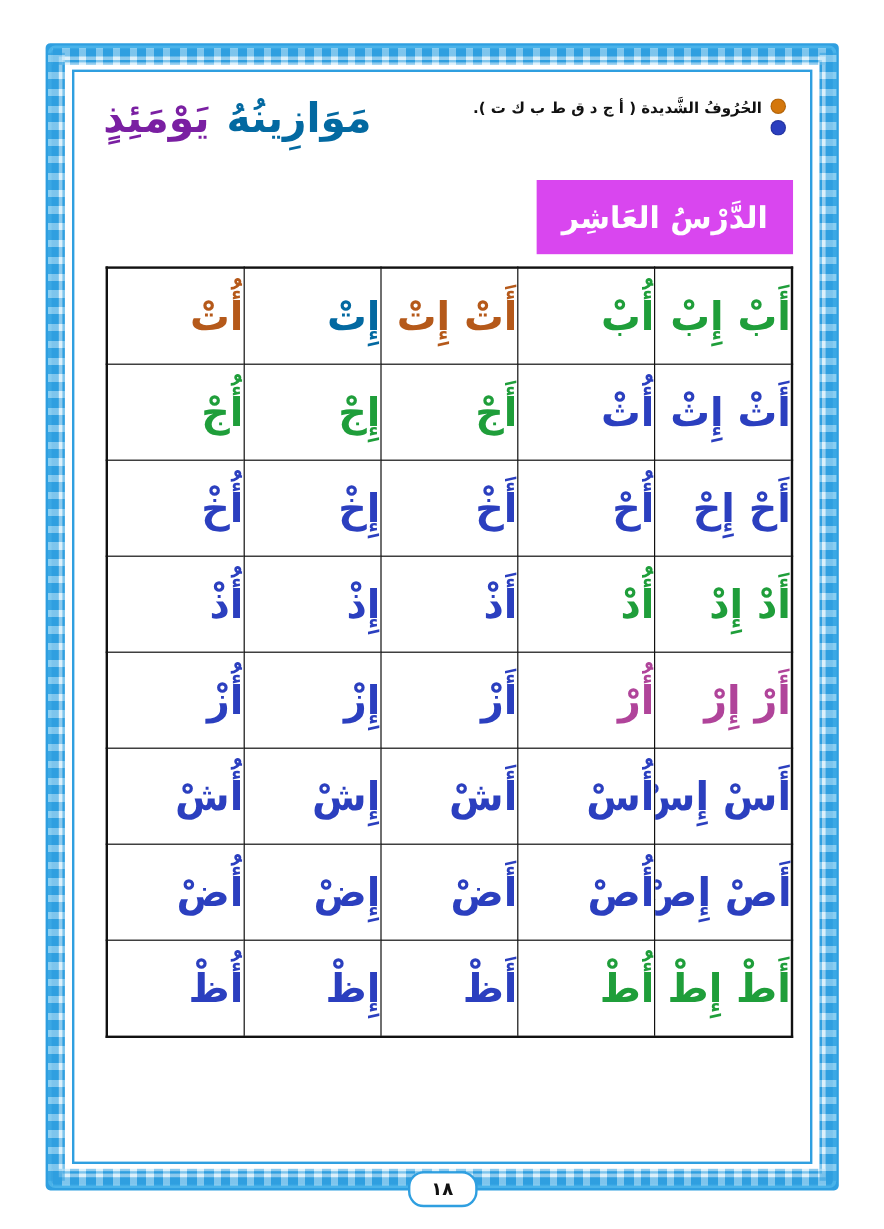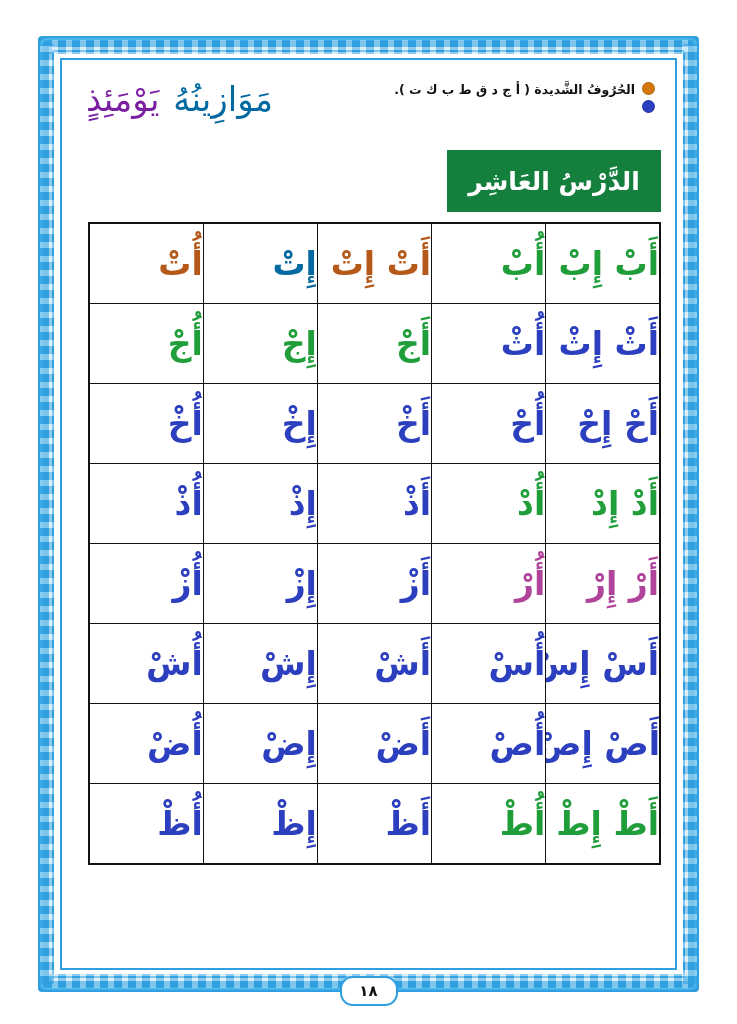--- a/index.html
+++ b/index.html
@@ -101,21 +101,21 @@
   .title-words {
     display: flex;
     flex-direction: row;
     gap: 14px;
     align-items: baseline;
     padding-left: 8px;
   }
   .title-word {
     font-family: "DejaVu Sans", sans-serif;
     font-size: 34px;
-    font-weight: normal;
+    font-weight: bold;
     line-height: 1.25;
     white-space: nowrap;
   }
   .title-word.black { color: #0369a1; }
   .title-word.purple { color: #7a1fa2; }
 
   .legend {
     display: flex;
     flex-direction: column;
     gap: 3px;
@@ -145,21 +145,21 @@
 
   
   .banner {
     position: relative;
     height: 62px;
     margin: 4px 4px 10px 4px;
     display: flex;
     flex-direction: row;
   }
   .banner-lesson {
-    background: #15803d;
+    background: #d946ef;
     color: #ffffff;
     width: 214px;
     display: flex;
     align-items: center;
     justify-content: center;
     font-size: 25px;
     font-weight: bold;
     clip-path: polygon(0 0, 100% 0, 100% 100%, 0 100%);
     position: relative;
     z-index: 2;

